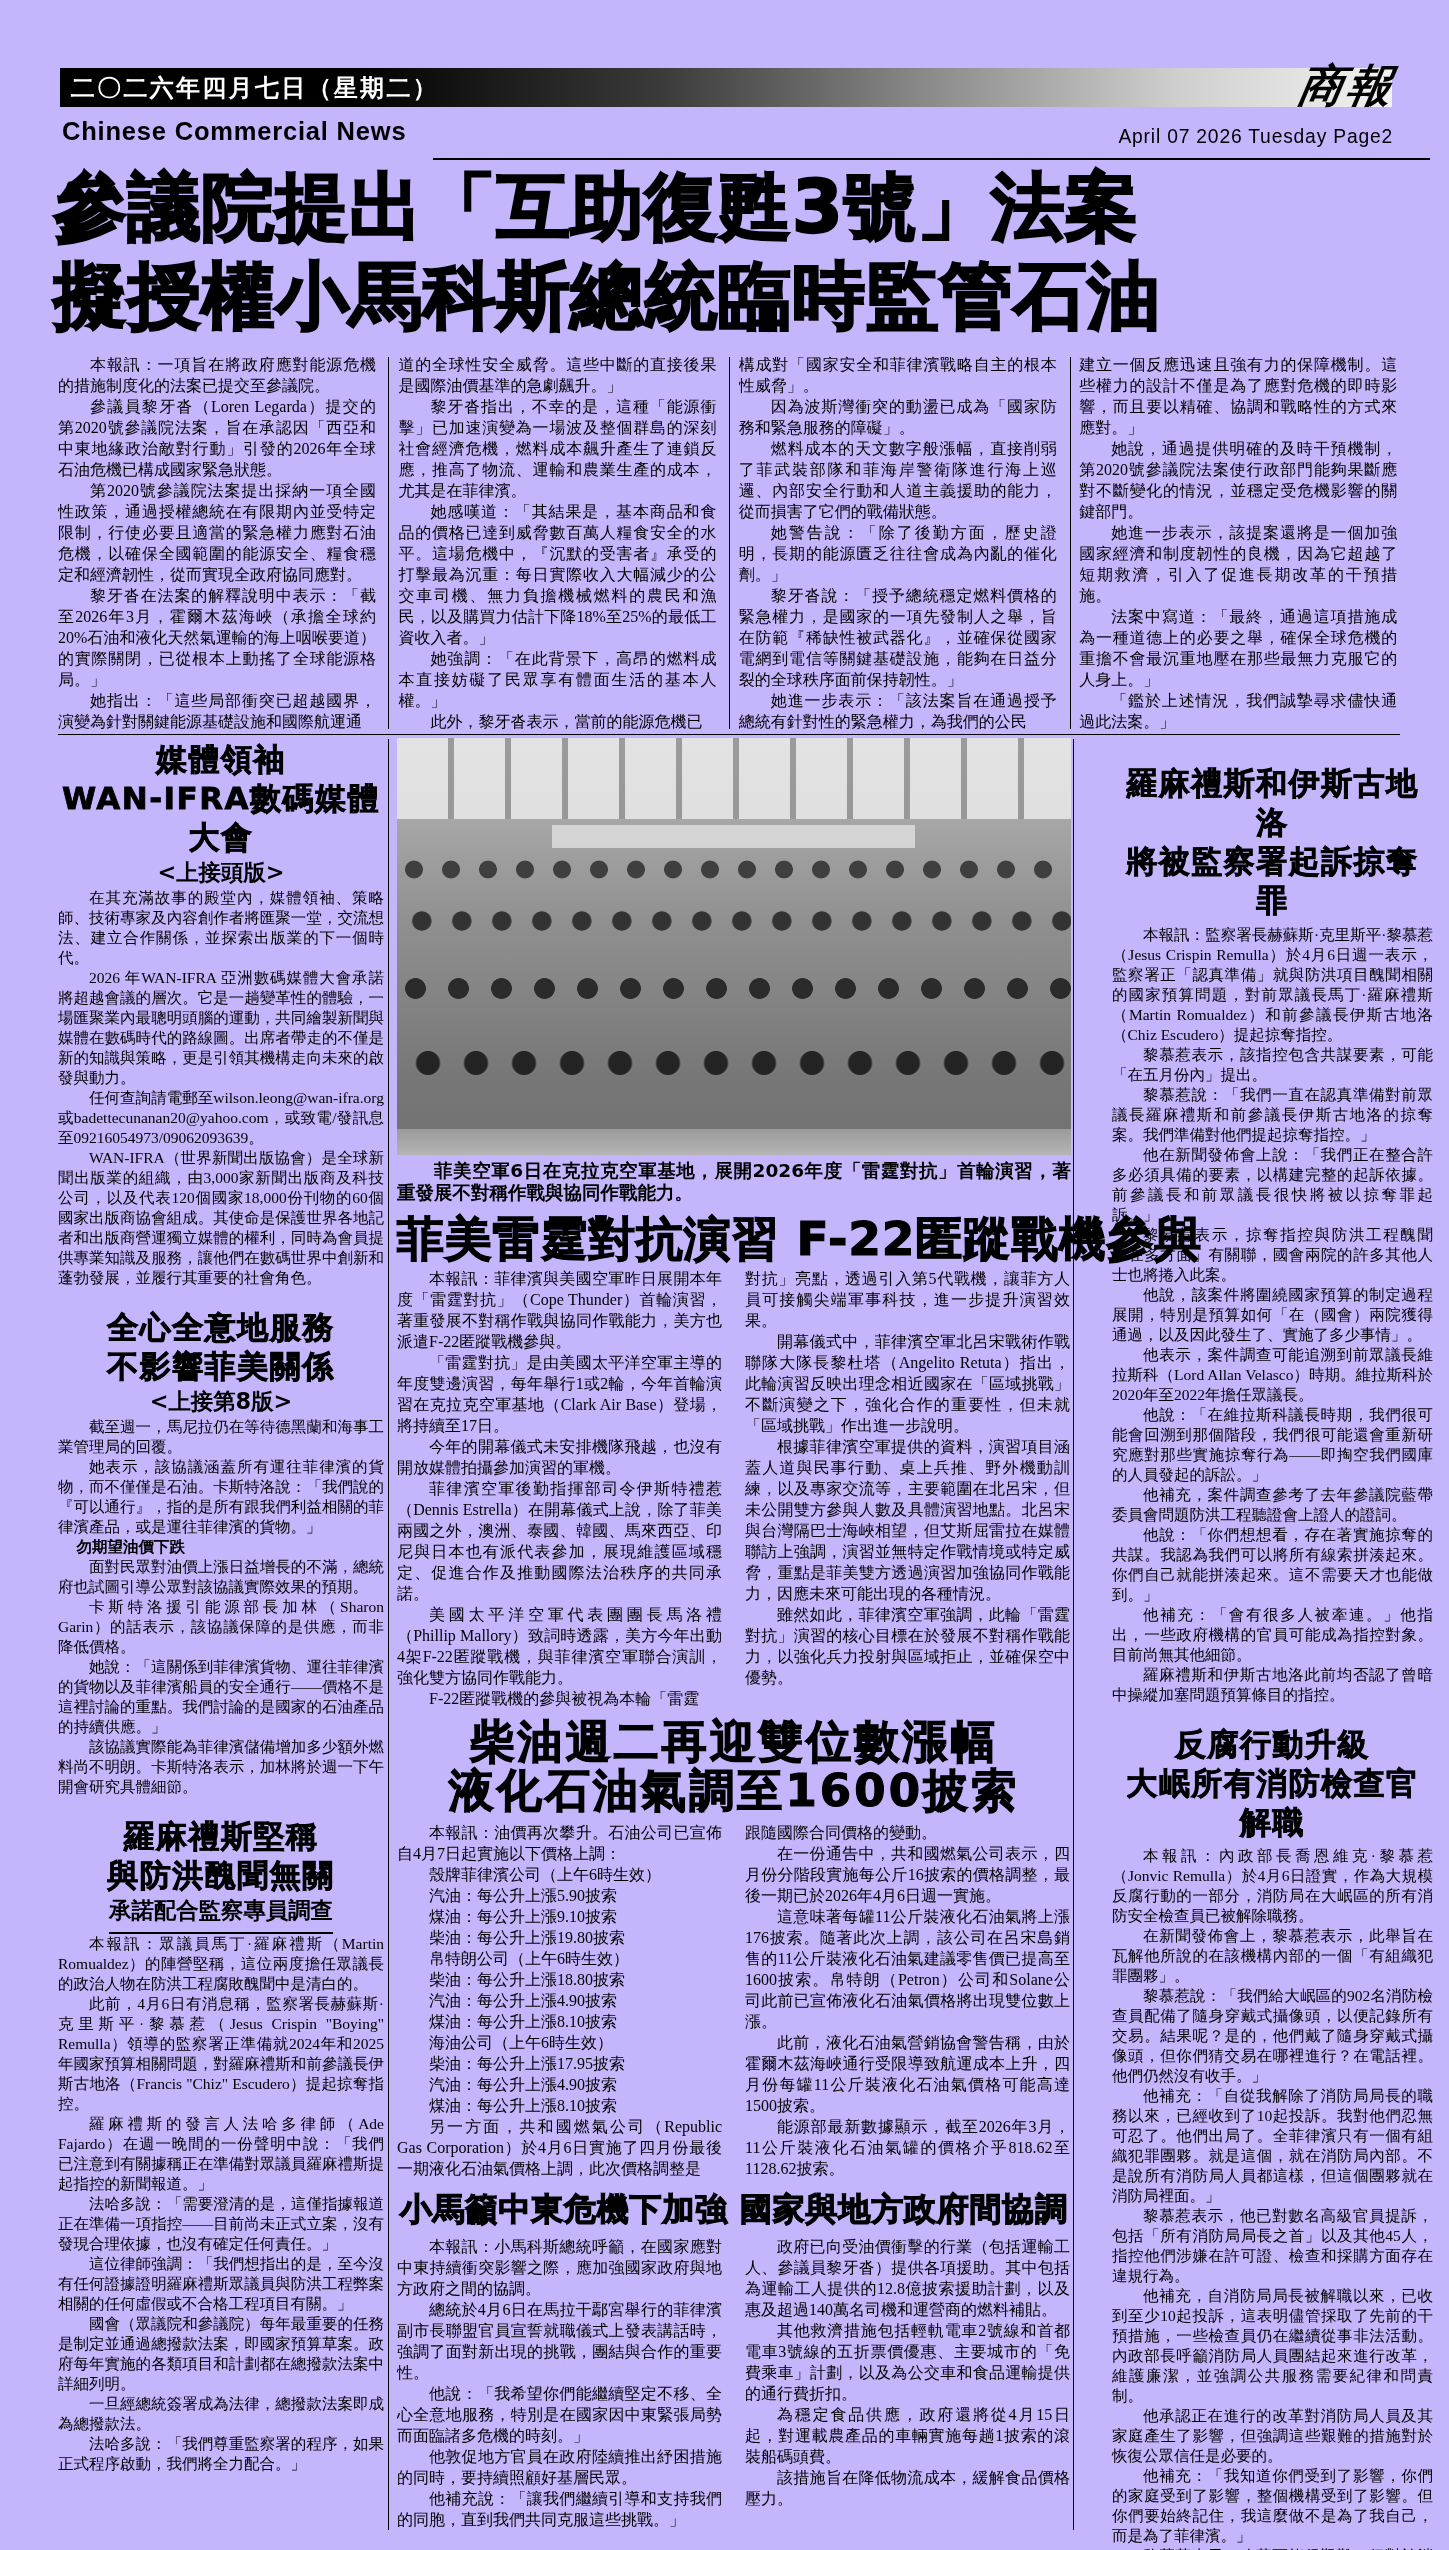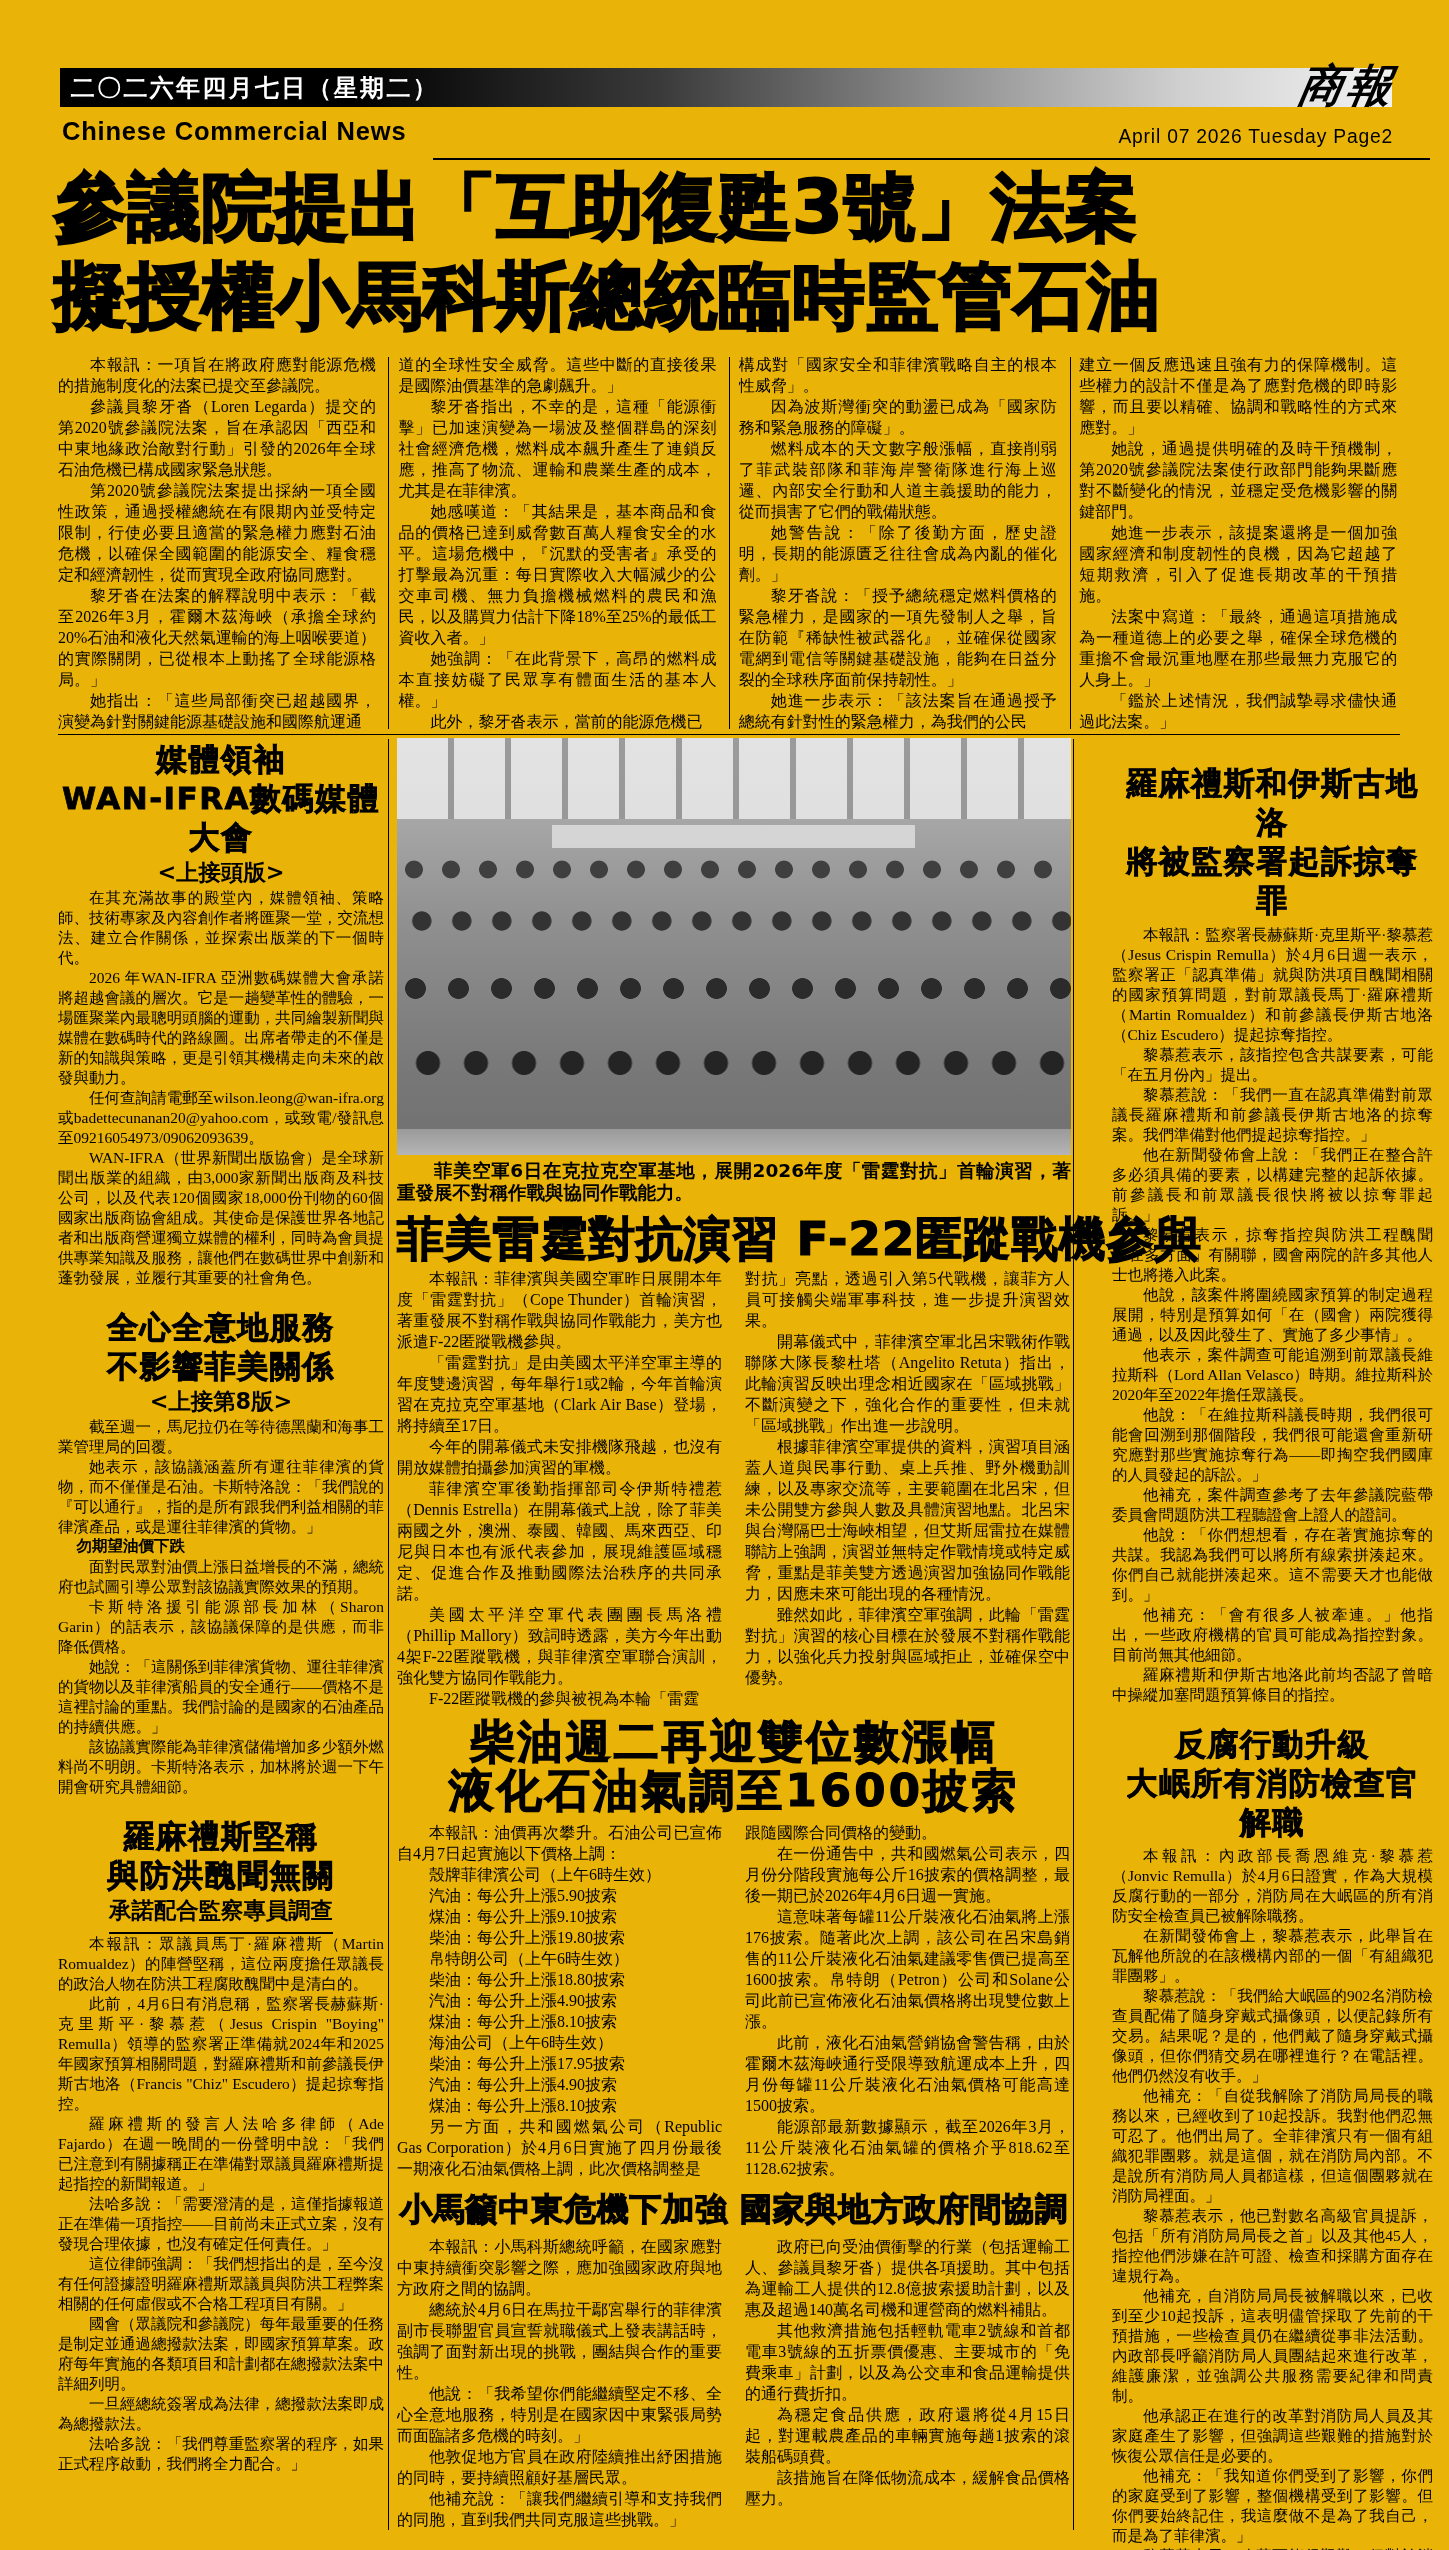--- a/index.html
+++ b/index.html
@@ -1,16 +1,16 @@
 <!DOCTYPE html>
 <html style="font-size:12.4px"><head>
 <meta charset="utf-8">
 <style>
   html,body{margin:0;padding:0;background:#e9e9e9;}
-  .page{position:relative;width:1449px;height:2550px;background:#eab308;color:#000;overflow:hidden;
+  .page{position:relative;width:1449px;height:2550px;background:#c4b5fd;color:#000;overflow:hidden;
         font-family:"Liberation Serif","DejaVu Serif",serif;}
   
   .header-bar{position:absolute;left:60px;top:68px;width:1332px;height:39px;
       background:linear-gradient(90deg,#000 0%,#000 22%,#3a3a3a 45%,#8a8a8a 65%,#cfcfcf 84%,#f2f2f2 100%);}
   .header-date-cn{position:absolute;left:10.8px;top:3.9px;color:#fff;font-size:24px;font-weight:bold;
       letter-spacing:2.3px;font-family:"DejaVu Sans","Liberation Sans",sans-serif;}
   .masthead{position:absolute;right:54px;top:56px;font-size:45px;font-weight:bold;font-style:italic;
       font-family:"DejaVu Serif","Liberation Serif",serif;transform:skewX(-10deg);letter-spacing:3.1px;}
   .paper-en{position:absolute;left:62px;top:117px;font-size:25.5px;font-weight:900;letter-spacing:0.8px;
       font-family:"Liberation Sans","DejaVu Sans",sans-serif;}
@@ -20,21 +20,21 @@
   
   .lead-headline{position:absolute;left:54px;top:162px;width:1345px;text-align:left;
       font-family:"DejaVu Sans","Liberation Sans",sans-serif;font-weight:bold;font-size:73px;line-height:89px;
       -webkit-text-stroke:2.3px #000;letter-spacing:0.8px;white-space:nowrap;}
   
   .hrule{position:absolute;height:0.8px;background:#000;}
   .vrule{position:absolute;width:0.8px;background:#000;}
   
   .bodytext p{margin:0;text-indent:2em;text-align:justify;font-size:16px;line-height:21px;}
   .bodytext p.cont{text-indent:0;}
-  .bodytext p.subhead{font-weight:bold;font-family:Liberation Mono, monospace;text-indent:1.2em;}
+  .bodytext p.subhead{font-weight:bold;font-family:Liberation Sans, sans-serif;text-indent:1.2em;}
   .side .bodytext p{font-size:15.5px;line-height:20px;}
   
   .lead-cols{position:absolute;left:58px;top:354px;width:1342px;height:380px;display:flex;}
   .lead-col{width:318px;overflow:hidden;}
   .lead-gap{width:22.4px;}
   
   .side{position:absolute;width:326px;}
   .side-left{left:58px;top:740px;height:1794px;}
   .side-right{left:1079px;top:764px;height:1794px;width:321px;margin-left:33px;}
   .middle{position:absolute;left:397px;top:738px;width:674px;height:1801px;}

